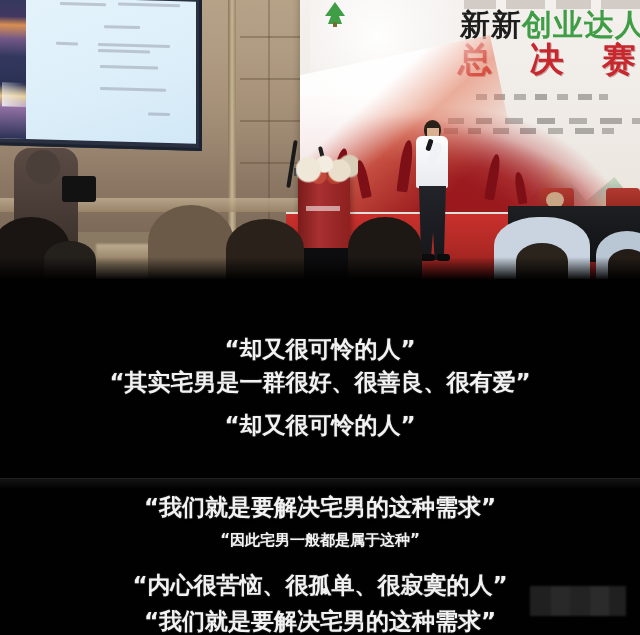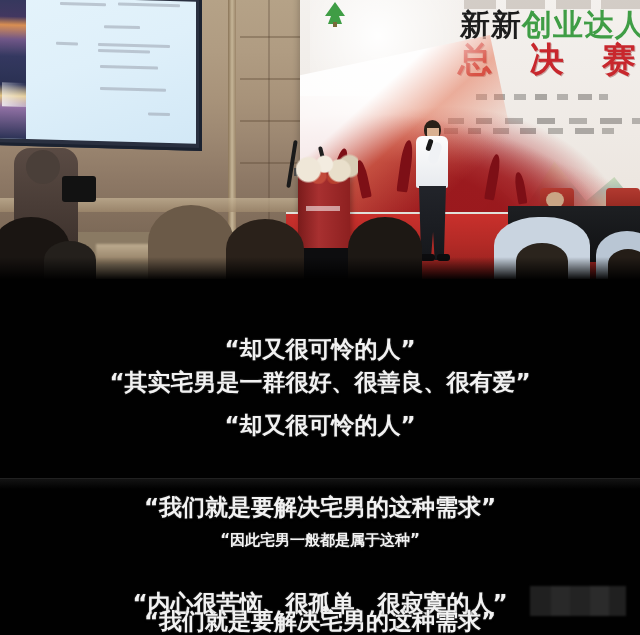--- a/index.html
+++ b/index.html
@@ -425,19 +425,19 @@
 
   <div id="subs">
     <div class="seam"></div>
     <div class="seam-band"></div>
 
     <div class="sub-line" style="top:55px;  font-size:23px">“却又很可怜的人”</div>
     <div class="sub-line" style="top:88px;  font-size:23px">“其实宅男是一群很好、很善良、很有爱”</div>
     <div class="sub-line" style="top:131px; font-size:23px">“却又很可怜的人”</div>
     <div class="sub-line" style="top:213px; font-size:23px">“我们就是要解决宅男的这种需求”</div>
     <div class="sub-line" style="top:252px; font-size:15px">“因此宅男一般都是属于这种”</div>
-    <div class="sub-line" style="top:309px; font-size:23px">“内心很苦恼、很孤单、很寂寞的人”</div>
+    <div class="sub-line" style="top:291px; font-size:23px">“内心很苦恼、很孤单、很寂寞的人”</div>
     <div class="sub-line" style="top:327px; font-size:23px">“我们就是要解决宅男的这种需求”</div>
 
     <div class="watermark"></div>
   </div>
 
 </div>
 
 </body></html>

